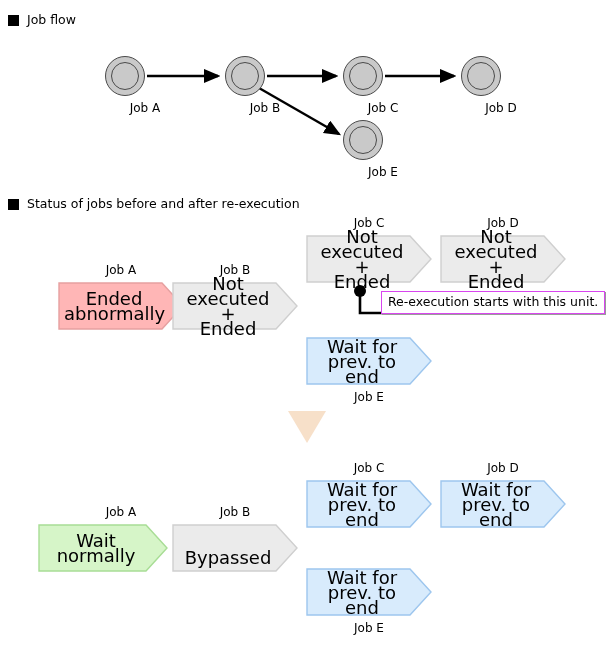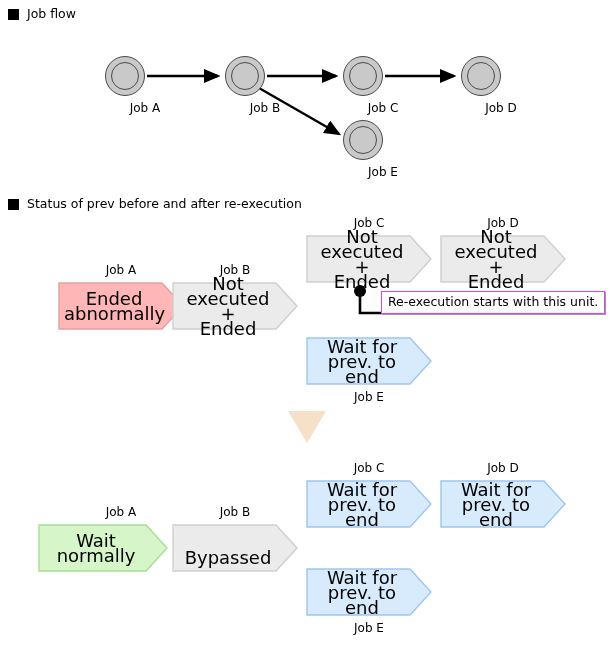--- a/index.html
+++ b/index.html
@@ -25,21 +25,21 @@
     font-size: 12.5px;
     line-height: 1;
     white-space: nowrap;
   }
   .bullet-square {
     width: 11px;
     height: 11px;
     background: #000000;
     flex: 0 0 auto;
   }
-  #heading-jobflow { left: 8px; top: 8px; }
+  #heading-jobflow { left: 8px; top: 14px; }
   #heading-status  { left: 8px; top: 198px; }
 
   
   #jobflow { position: absolute; left: 0; top: 26px; width: 609px; height: 160px; }
   .node {
     position: absolute;
     width: 40px; height: 40px;
     border-radius: 50%;
     background: #c9c9c9;
     border: 1px solid #4a4a4a;
@@ -164,21 +164,21 @@
 
   <div class="node" style="left:461px; top:30px;"></div>
   <div class="node-label" style="left:481px; top:76px;">Job D</div>
 
   <div class="node" style="left:343px; top:94px;"></div>
   <div class="node-label" style="left:363px; top:140px;">Job E</div>
 </div>
 
 <div class="section-heading" id="heading-status">
   <span class="bullet-square"></span>
-  <span>Status of prev before and after re-execution</span>
+  <span>Status of jobs before and after re-execution</span>
 </div>
 
 <div id="before-group">
 
   <div class="chev-wrap" style="left:58px; top:282px; width:126px; height:48px;">
     <div class="chev-label above">Job A</div>
     <svg class="chev-shape" viewBox="0 0 126 48" preserveAspectRatio="none">
       <path d="M1,1 L104,1 L125,24 L104,47 L1,47 Z" fill="#ffb6b6" stroke="#e6a0a0" stroke-width="1.4"></path>
     </svg>
     <div class="chev" style="width:126px; height:48px; padding-right:20px;">

